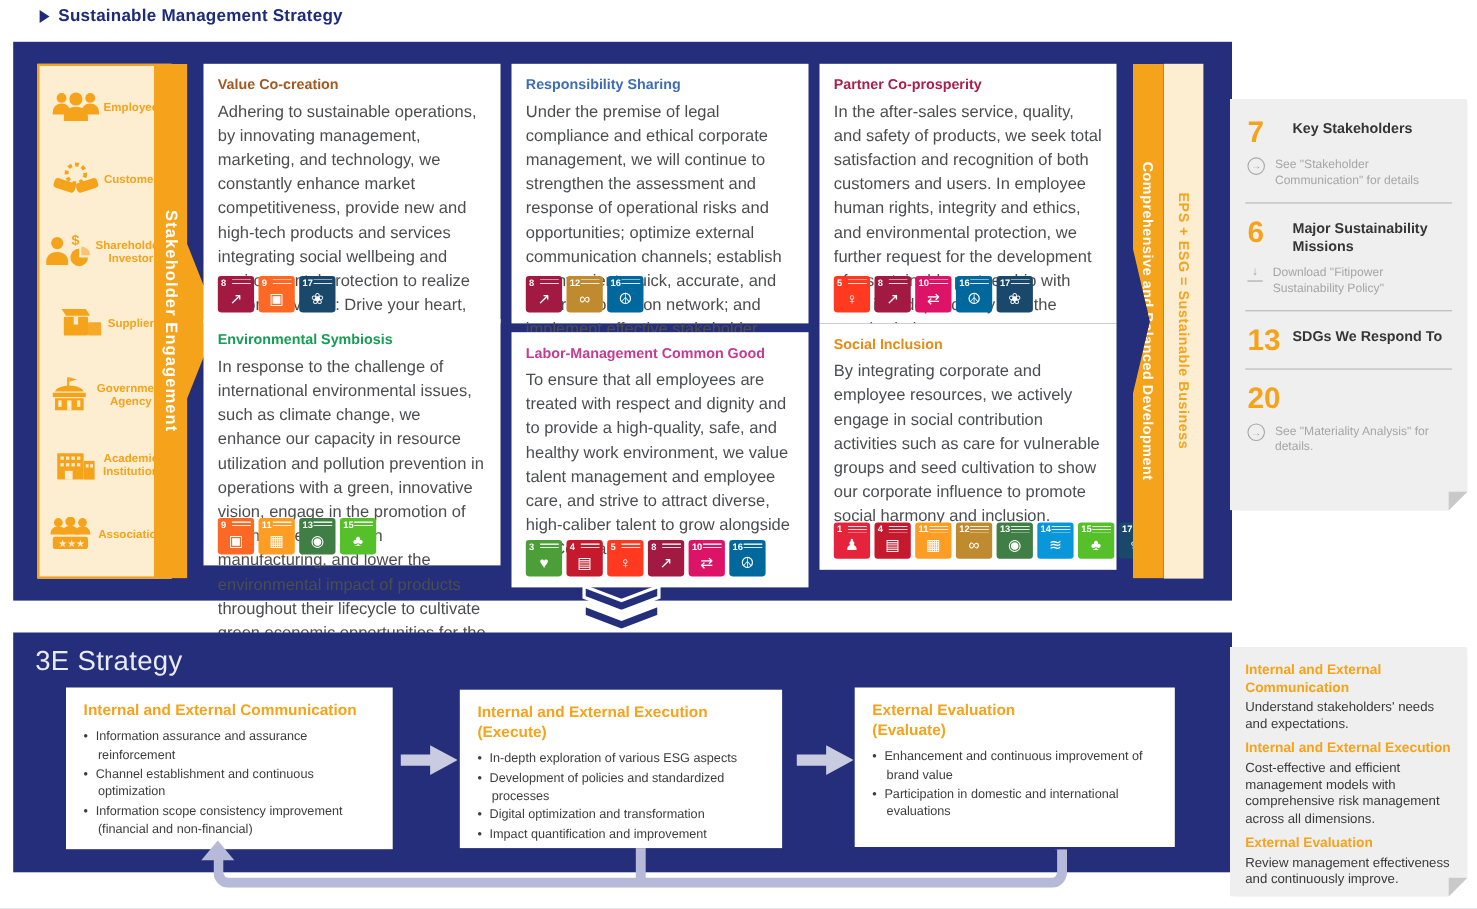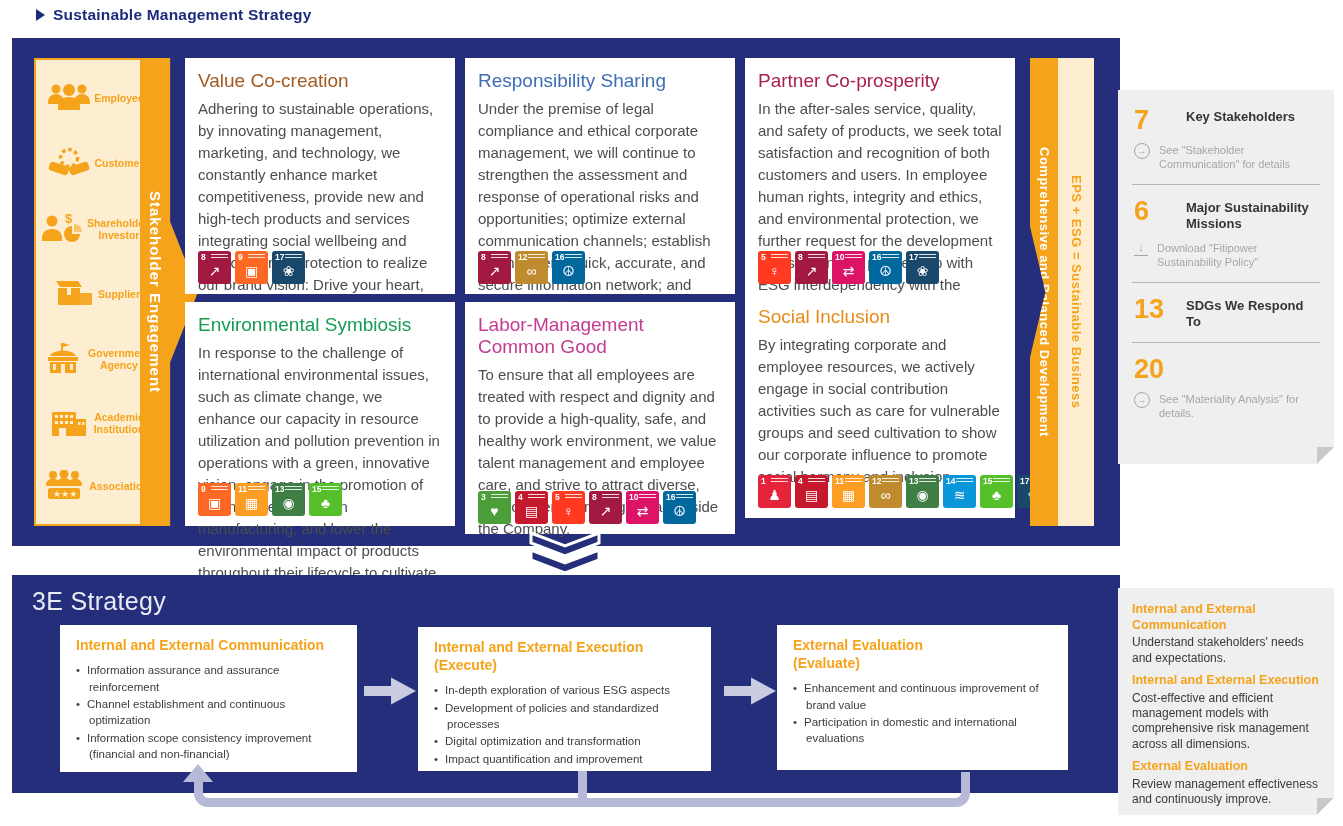--- a/index.html
+++ b/index.html
@@ -16,21 +16,21 @@
   .sidebar{position:absolute;left:22px;top:20px;width:122px;height:468px;background:#fdeed2;border:2px solid #f6a31c;box-sizing:border-box;display:flex;flex-direction:column;justify-content:space-around;align-items:center;padding:6px 0;}
   .sh-item{display:flex;flex-direction:row;align-items:center;gap:2px;}
   .sh-label{color:#f6a31c;font-weight:bold;font-size:10.5px;text-align:center;line-height:1.15;white-space:pre-line;}
 
   .stk-banner{position:absolute;left:128px;top:20px;width:58px;height:468px;background:#f6a31c;
     clip-path:polygon(0 0,52% 0,52% 35%,100% 50%,52% 65%,52% 100%,0 100%);}
   .stk-banner .vtxt{position:absolute;left:0;top:0;width:30px;height:100%;display:flex;align-items:center;justify-content:center;
     writing-mode:vertical-rl;color:#fff;font-weight:bold;font-size:15px;letter-spacing:1px;}
 
   .card{position:absolute;width:270px;background:#fff;box-sizing:border-box;padding:12px 13px;}
-  .card .c-title{font-size:19px;font-weight:normal;margin:0 0 6px 0;line-height:1.15;}
+  .card .c-title{font-size:13px;font-weight:bold;margin:0 0 6px 0;line-height:1.15;}
   .card .c-body{font-size:15px;color:#4c4d4f;line-height:1.47;margin:0;}
   .sdg-row{position:absolute;left:13px;bottom:10px;display:flex;}
   .sdg{width:33px;height:33px;border-radius:3px;position:relative;display:inline-block;margin-right:4px;}
   .sdg b{position:absolute;top:2px;left:3px;color:#fff;font-size:8.5px;line-height:1;font-weight:bold;}
   .sdg u{position:absolute;top:3px;left:13px;right:3px;height:6px;text-decoration:none;
     background:repeating-linear-gradient(to bottom,rgba(255,255,255,.85) 0 1px,transparent 1px 3px);}
   .sdg i{position:absolute;left:0;right:0;top:12px;text-align:center;color:#fff;font-style:normal;font-size:14px;line-height:1.2;}
 
   .comp-banner{position:absolute;left:1018px;top:20px;width:28px;height:468px;background:#f6a31c;
     clip-path:polygon(0 0,100% 0,100% 100%,0 100%,0 64%,55% 50%,0 36%);}
@@ -42,21 +42,21 @@
 
   
   .gray-panel{position:absolute;background:#efefef;box-shadow:3px 4px 6px rgba(0,0,0,.18);
     clip-path:polygon(0 0,100% 0,100% calc(100% - 17px),calc(100% - 17px) 100%,0 100%);}
   .fold{position:absolute;right:0;bottom:0;width:17px;height:17px;background:linear-gradient(135deg,#c9c9c9 50%,rgba(0,0,0,0) 50%);}
   .info-panel{left:1118px;top:90px;width:216px;height:374px;padding:4px 0;box-sizing:border-box;}
   .info-item{padding:13px 16px 12px 16px;}
   .info-item + .divider{border-top:1px solid #b5b5b5;margin:0 14px;}
   .info-head{display:flex;gap:11px;align-items:flex-start;}
   .info-num{color:#f6a31c;font-weight:bold;font-size:27px;line-height:1;min-width:30px;}
-  .info-title{color:#353535;font-weight:bold;font-size:13px;line-height:1.25;padding-top:2px;margin-left:11px;}
+  .info-title{color:#353535;font-weight:bold;font-size:13px;line-height:1.25;padding-top:2px;}
   .info-link{display:flex;gap:9px;margin-top:9px;align-items:flex-start;cursor:pointer;}
   .info-link .txt{color:#a6a6a6;font-size:11px;line-height:1.3;}
   .circ-arrow{flex:0 0 auto;width:14px;height:14px;border:1.2px solid #a6a6a6;border-radius:50%;color:#a6a6a6;font-size:9px;line-height:14px;text-align:center;}
   .circ-arrow::before{content:"\2192";}
   .dl-icon{flex:0 0 auto;width:14px;height:14px;color:#a6a6a6;font-size:11px;line-height:12px;text-align:center;border-bottom:1.6px solid #a6a6a6;}
   .dl-icon::before{content:"\2193";}
 
   
   .flow-chevron{position:absolute;left:525px;top:531px;}
 
@@ -275,21 +275,21 @@
             <u></u>
             <i>☮</i>
           </span>
           <span class="sdg" style="background: rgb(25, 72, 106);">
             <b>17</b>
             <u></u>
             <i>❀</i>
           </span>
         </div>
     </div>
-    <div class="card" style="left:173px;top:264px;height:224px;">
+    <div class="card" style="left:173px;top:252px;height:224px;">
       <h3 class="c-title" style="color: rgb(22, 156, 83);">Environmental Symbiosis</h3>
       <p class="c-body">In response to the challenge of international environmental issues, such as climate change, we enhance our capacity in resource utilization and pollution prevention in operations with a green, innovative vision, engage in the promotion of green office and green manufacturing, and lower the environmental impact of products throughout their lifecycle to cultivate green economic opportunities for the company.</p>
       <div class="sdg-row">
           <span class="sdg" style="background: rgb(253, 105, 37);">
             <b>9</b>
             <u></u>
             <i>▣</i>
           </span>
           <span class="sdg" style="background: rgb(253, 157, 36);">
             <b>11</b>

